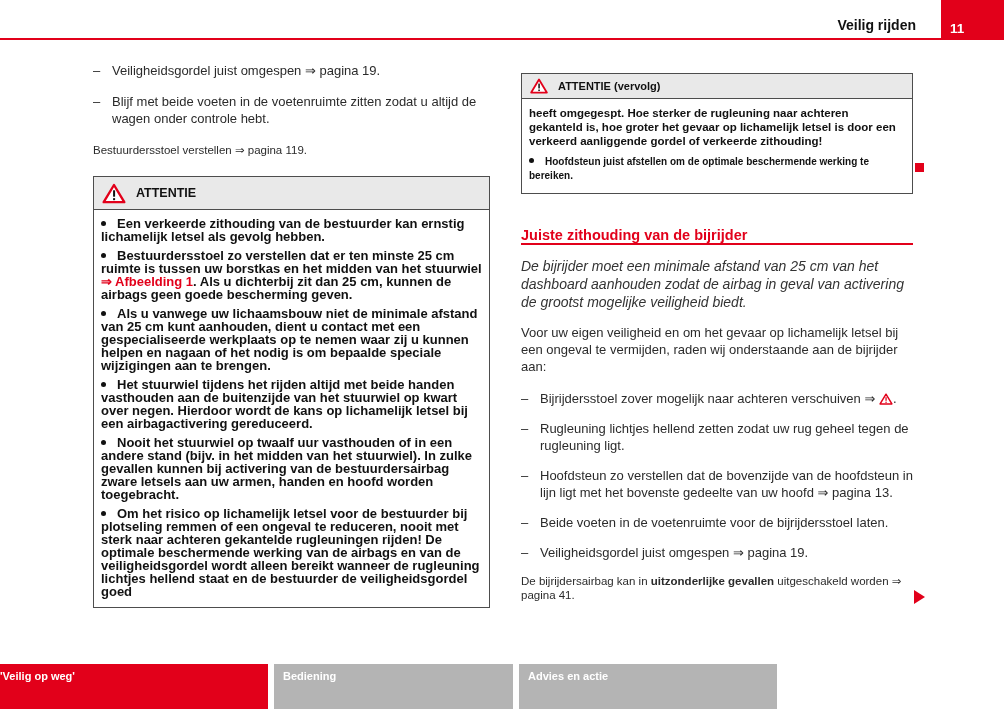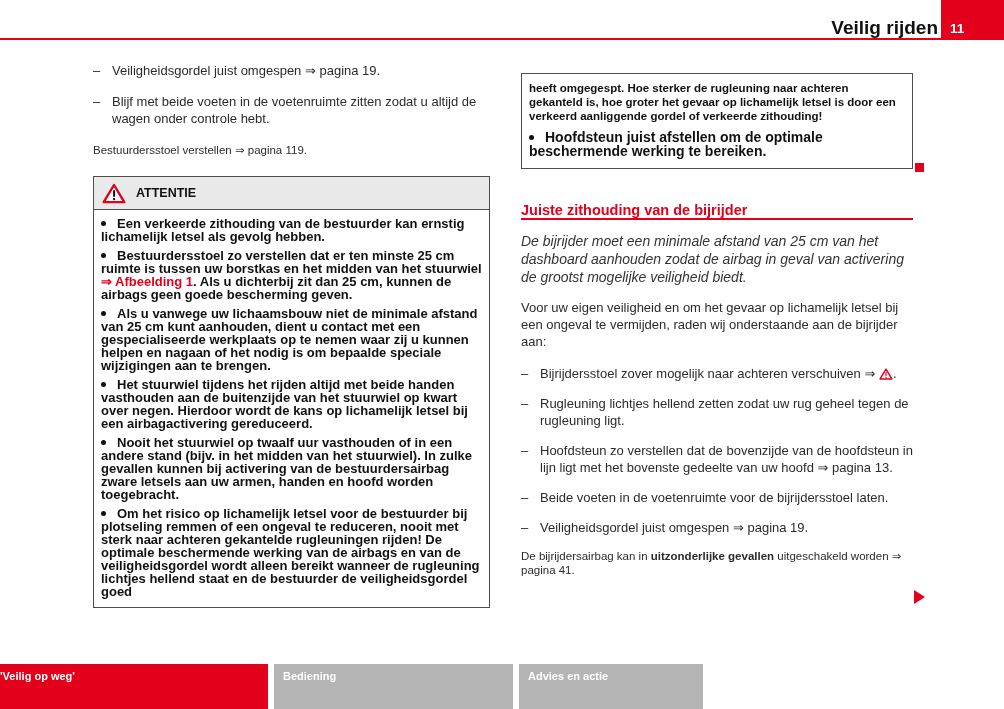--- a/index.html
+++ b/index.html
@@ -1,20 +1,20 @@
 <!DOCTYPE html>
 <html><head>
 <meta charset="utf-8">
 <style>
   html,body{margin:0;padding:0;background:#fff;}
   .page{position:relative;width:1004px;height:709px;background:#ffffff;overflow:hidden;
         font-family:"Liberation Sans",sans-serif;color:#222;}
 
   
-  .header-title{position:absolute;top:17px;right:66px;font-size:19px;font-weight:bold;color:#111;}
+  .header-title{position:absolute;top:17px;right:88px;font-size:14px;font-weight:bold;color:#111;}
   .pagenum-box{position:absolute;top:0;left:941px;width:63px;height:40px;background:#e2001a;}
   .pagenum-box span{position:absolute;left:9px;bottom:4px;color:#fff;font-size:13.5px;font-weight:bold;}
   .header-rule{position:absolute;top:38px;left:0;width:1004px;height:2px;background:#e2001a;}
 
   
   .col-left{position:absolute;left:93px;top:62px;width:397px;}
   .col-right{position:absolute;left:521px;top:73px;width:392px;}
 
   
   .dash-item{position:relative;padding-left:19px;font-size:13px;line-height:17px;color:#2b2b2b;margin-bottom:14px;}
@@ -51,21 +51,21 @@
   .cont-arrow{position:absolute;left:914px;top:590px;width:0;height:0;
               border-left:11px solid #e2001a;border-top:7px solid transparent;border-bottom:7px solid transparent;}
 
   .inline-warn{vertical-align:-2px;}
 
   
   .footer{position:absolute;left:0;bottom:0;width:1004px;height:45px;display:flex;}
   .tab{height:45px;box-sizing:border-box;padding-top:6px;color:#fff;font-size:11px;font-weight:bold;}
   .tab-0{width:268px;background:#e2001a;}
   .tab-1{width:239px;background:#b4b4b4;margin-left:6px;padding-left:9px;}
-  .tab-2{width:184px;background:#b4b4b4;margin-left:6px;padding-left:9px;}
+  .tab-2{width:258px;background:#b4b4b4;margin-left:6px;padding-left:9px;}
   .tab-3{width:253px;background:#b4b4b4;margin-left:6px;padding-left:9px;flex:1;}
 </style>
 </head>
 <body>
 
 <div class="page">
 
   <span class="header-title">Veilig rijden</span>
   <div class="pagenum-box">
     <span>11</span>
@@ -92,23 +92,31 @@
         <p class="warn-item"><span class="bullet-dot"></span><span>Als u vanwege uw lichaamsbouw niet de minimale afstand van 25 cm kunt aanhouden, dient u contact met een gespecialiseerde werkplaats op te nemen waar zij u kunnen helpen en nagaan of het nodig is om bepaalde speciale wijzigingen aan te brengen.</span></p>
         <p class="warn-item"><span class="bullet-dot"></span><span>Het stuurwiel tijdens het rijden altijd met beide handen vasthouden aan de buitenzijde van het stuurwiel op kwart over negen. Hierdoor wordt de kans op lichamelijk letsel bij een airbagactivering gereduceerd.</span></p>
         <p class="warn-item"><span class="bullet-dot"></span><span>Nooit het stuurwiel op twaalf uur vasthouden of in een andere stand (bijv. in het midden van het stuurwiel). In zulke gevallen kunnen bij activering van de bestuurdersairbag zware letsels aan uw armen, handen en hoofd worden toegebracht.</span></p>
         <p class="warn-item"><span class="bullet-dot"></span><span>Om het risico op lichamelijk letsel voor de bestuurder bij plotseling remmen of een ongeval te reduceren, nooit met sterk naar achteren gekantelde rugleuningen rijden! De optimale beschermende werking van de airbags en van de veiligheidsgordel wordt alleen bereikt wanneer de rugleuning lichtjes hellend staat en de bestuurder de veiligheidsgordel goed</span></p>
       </div>
     </div>
   </div>
 
   <div class="col-right">
     <div class="warnbox">
+      <div class="warnhead warnhead-right">
+        <svg class="warn-svg" width="18" height="16" viewBox="0 0 26 23">
+          <path d="M13 2.2 L24.3 21 H1.7 Z" fill="#ffffff" stroke="#e2001a" stroke-width="2.6" stroke-linejoin="round"></path>
+          <rect x="12" y="8" width="2.2" height="7" fill="#111"></rect>
+          <rect x="12" y="16.6" width="2.2" height="2.2" fill="#111"></rect>
+        </svg>
+        <span class="warntitle">ATTENTIE (vervolg)</span>
+      </div>
       <div class="warnbody warnbody-right">
         <p class="warn-item" style="font-size:11.5px;line-height:14px;">heeft omgegespt. Hoe sterker de rugleuning naar achteren gekanteld is, hoe groter het gevaar op lichamelijk letsel is door een verkeerd aanliggende gordel of verkeerde zithouding!</p>
-        <p class="warn-item" style="font-size:14px;line-height:14px;"><span class="bullet-dot"></span><span>Hoofdsteun juist afstellen om de optimale beschermende werking te bereiken.</span></p>
+        <p class="warn-item" style="font-size:10px;line-height:14px;"><span class="bullet-dot"></span><span>Hoofdsteun juist afstellen om de optimale beschermende werking te bereiken.</span></p>
       </div>
     </div>
 
     <div class="sec-heading">Juiste zithouding van de bijrijder</div>
     <div class="lead">De bijrijder moet een minimale afstand van 25 cm van het dashboard aanhouden zodat de airbag in geval van activering de grootst mogelijke veiligheid biedt.</div>
     <div class="para">Voor uw eigen veiligheid en om het gevaar op lichamelijk letsel bij een ongeval te vermijden, raden wij onderstaande aan de bijrijder aan:</div>
 
     <div class="rlist">
       <div class="dash-item"><span>Bijrijdersstoel zover mogelijk naar achteren verschuiven ⇒ </span><svg class="inline-warn" width="14" height="12" viewBox="0 0 26 23">
             <path d="M13 2.2 L24.3 21 H1.7 Z" fill="#ffffff" stroke="#e2001a" stroke-width="2.8" stroke-linejoin="round"></path>

